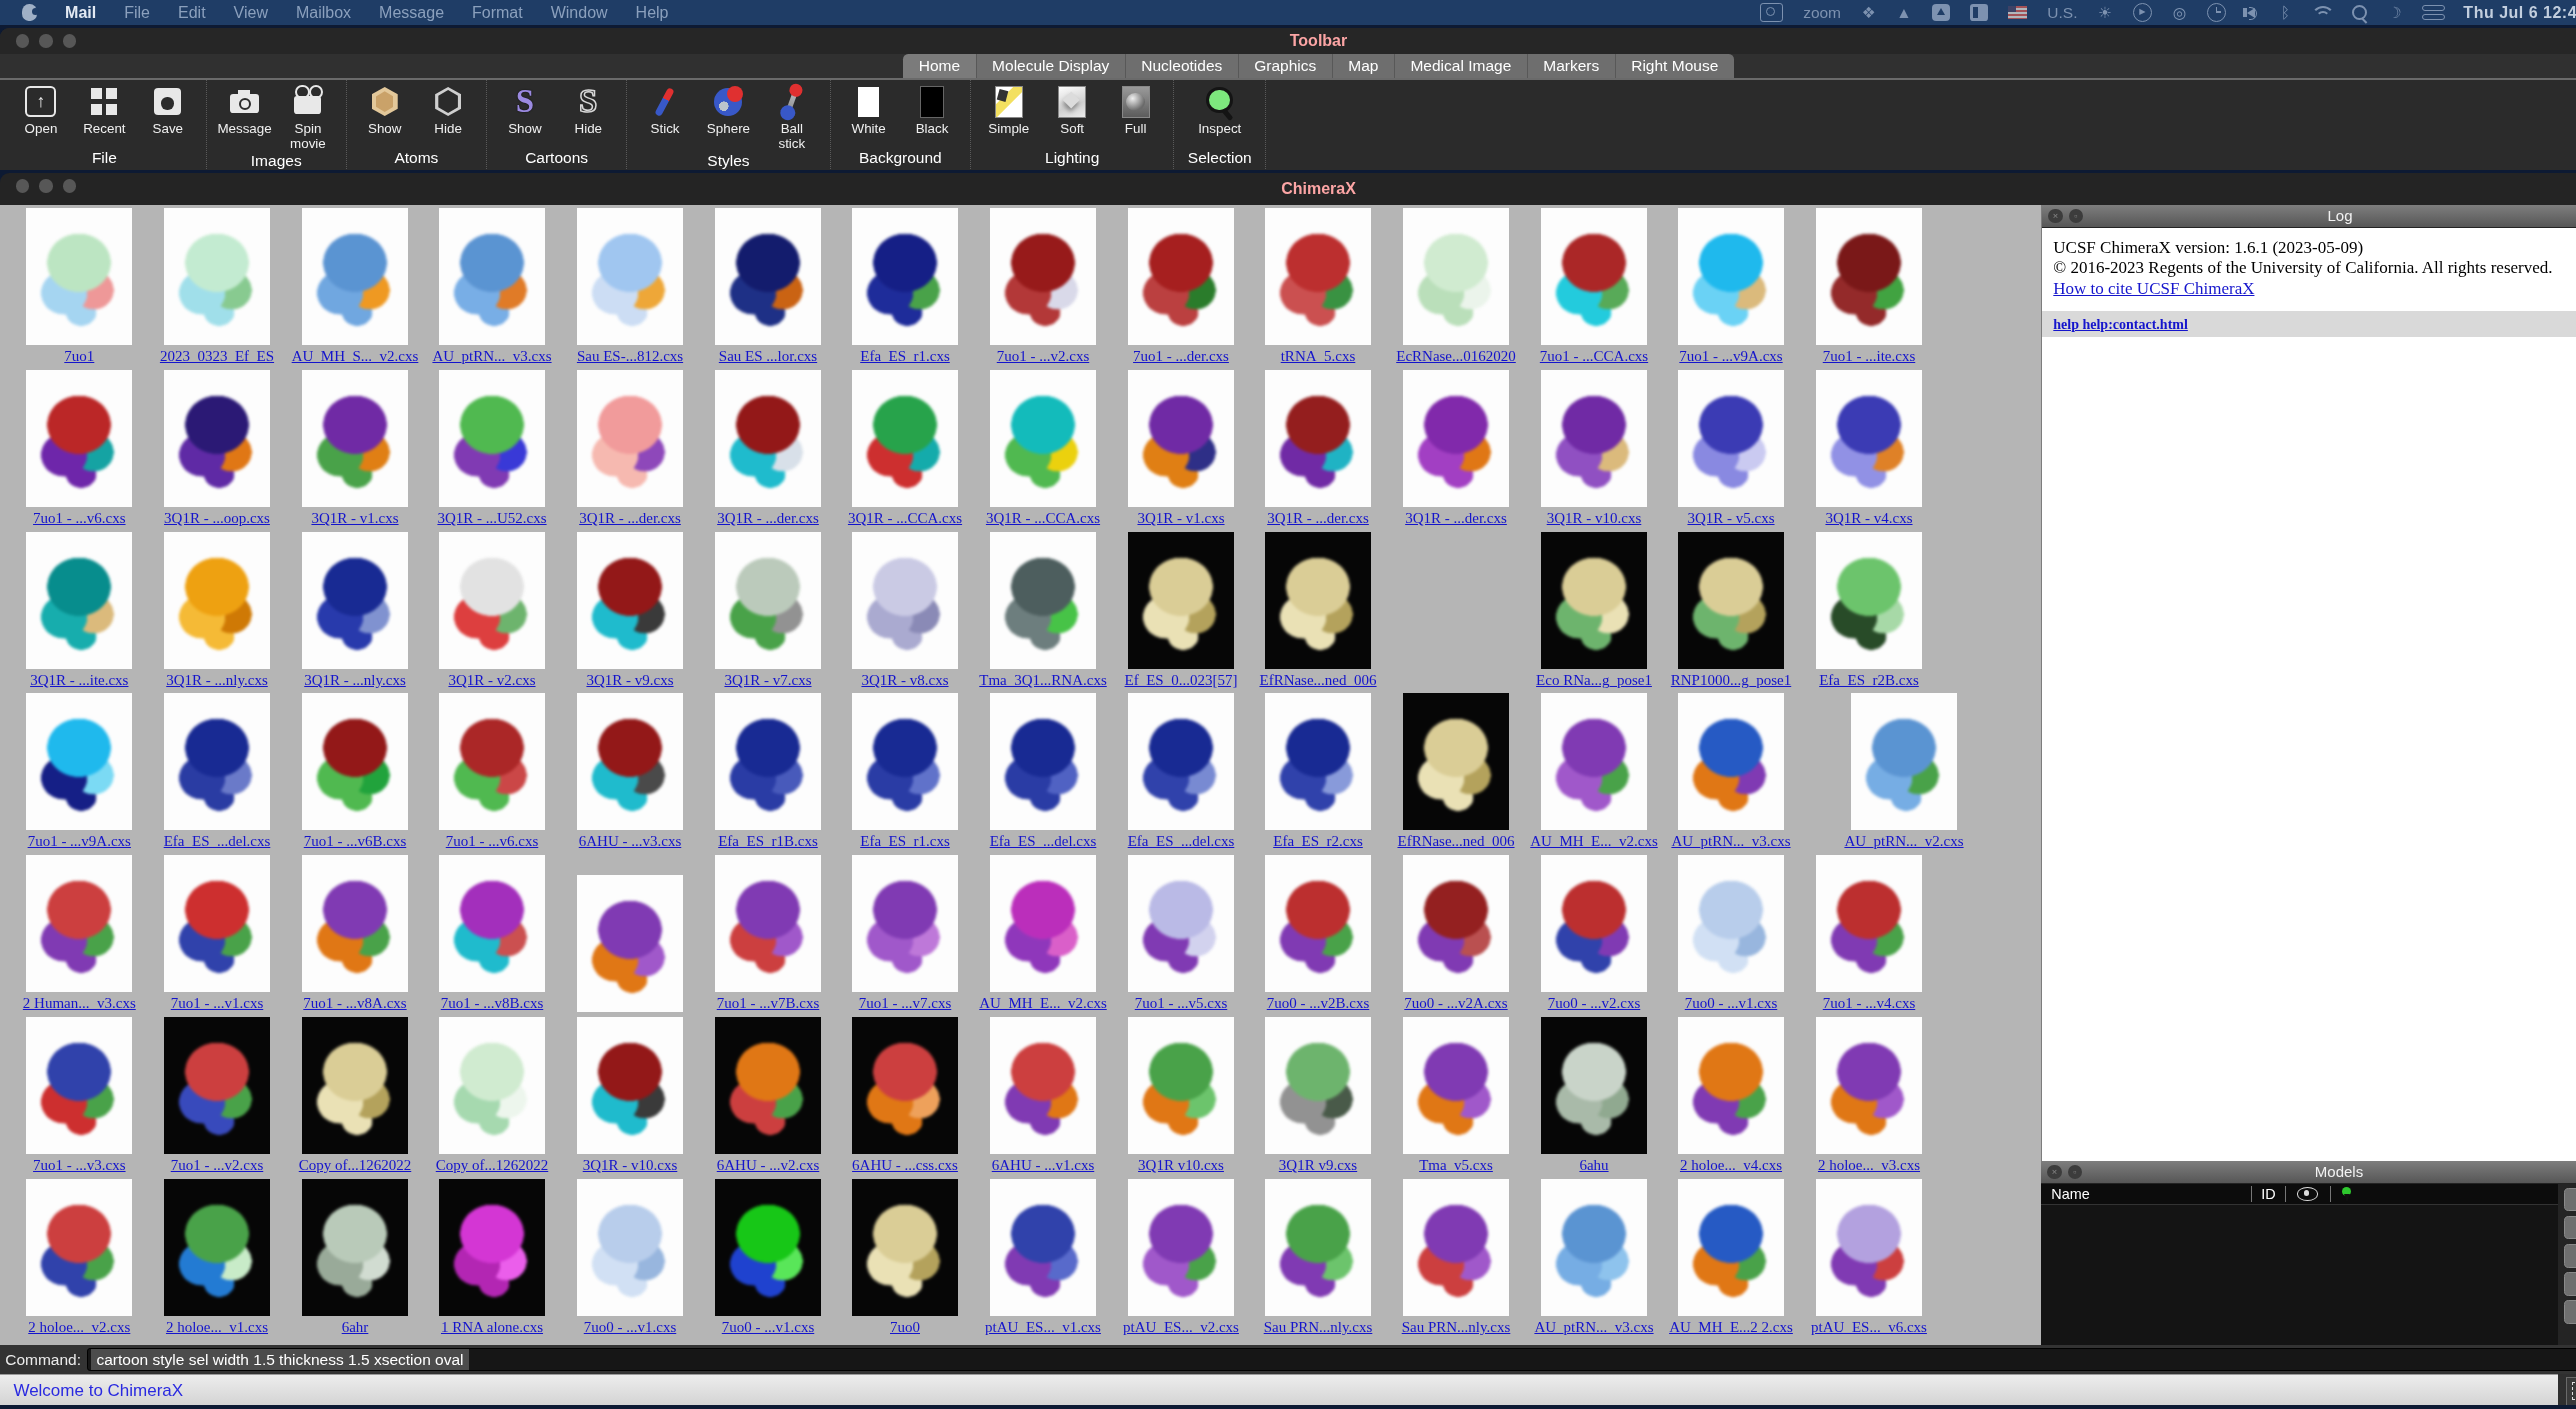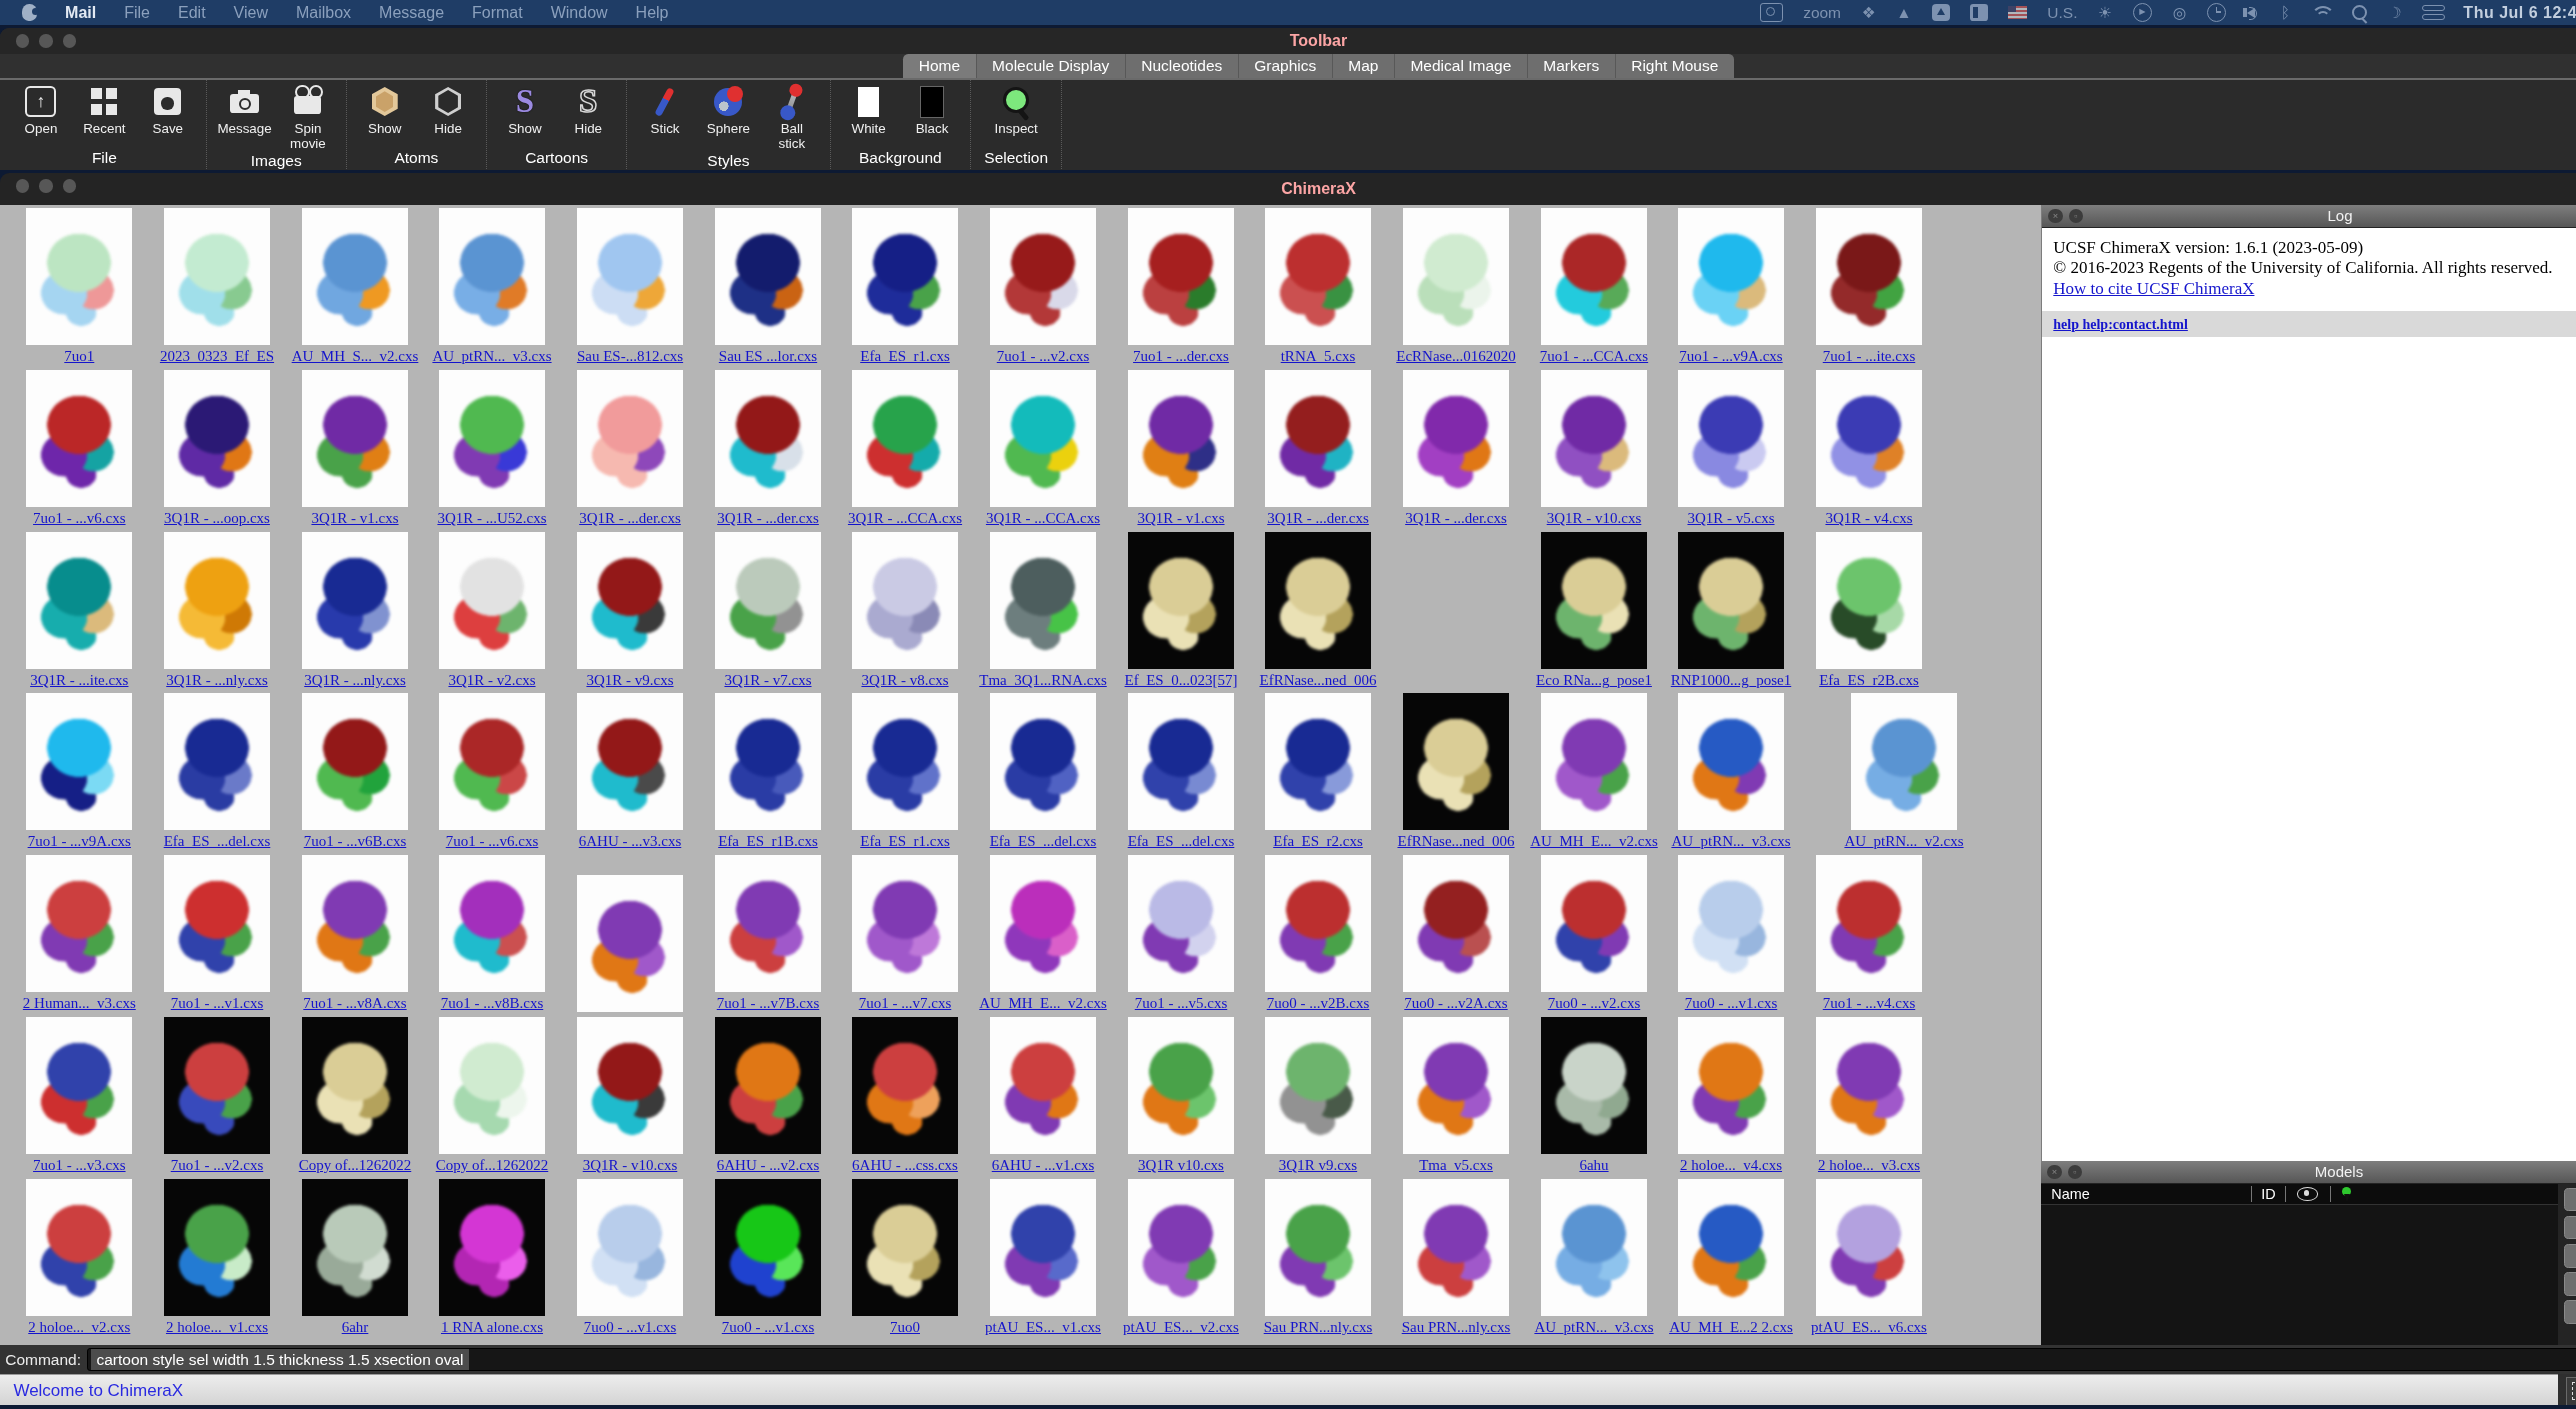--- a/index.html
+++ b/index.html
@@ -328,20 +328,43 @@
             </div>
             <div class="tb-label">Black</div>
           </div>
         </div>
         <div class="tb-caption">Background</div>
       </div>
       <div class="tb-group">
         <div class="tb-buttons">
           <div class="tb-btn">
             <div class="tb-iconbox">
+              <div class="lighting-simple-icon"></div>
+            </div>
+            <div class="tb-label">Simple</div>
+          </div>
+          <div class="tb-btn">
+            <div class="tb-iconbox">
+              <div class="lighting-soft-icon"></div>
+            </div>
+            <div class="tb-label">Soft</div>
+          </div>
+          <div class="tb-btn">
+            <div class="tb-iconbox">
+              <div class="lighting-full-icon"></div>
+            </div>
+            <div class="tb-label">Full</div>
+          </div>
+        </div>
+        <div class="tb-caption">Lighting</div>
+      </div>
+      <div class="tb-group">
+        <div class="tb-buttons">
+          <div class="tb-btn">
+            <div class="tb-iconbox">
               <div class="inspect-icon"></div>
             </div>
             <div class="tb-label">Inspect</div>
           </div>
         </div>
         <div class="tb-caption">Selection</div>
       </div>
     </div>
 </div>
 

